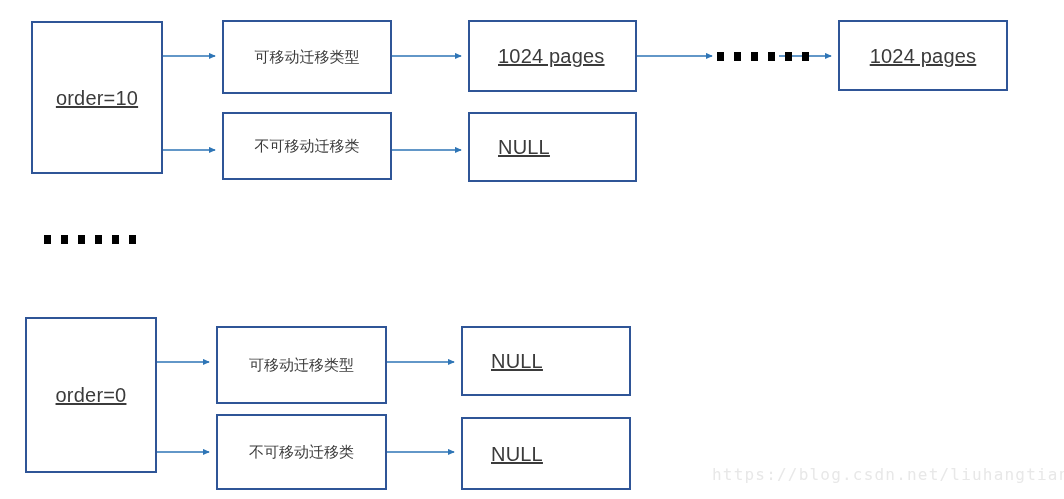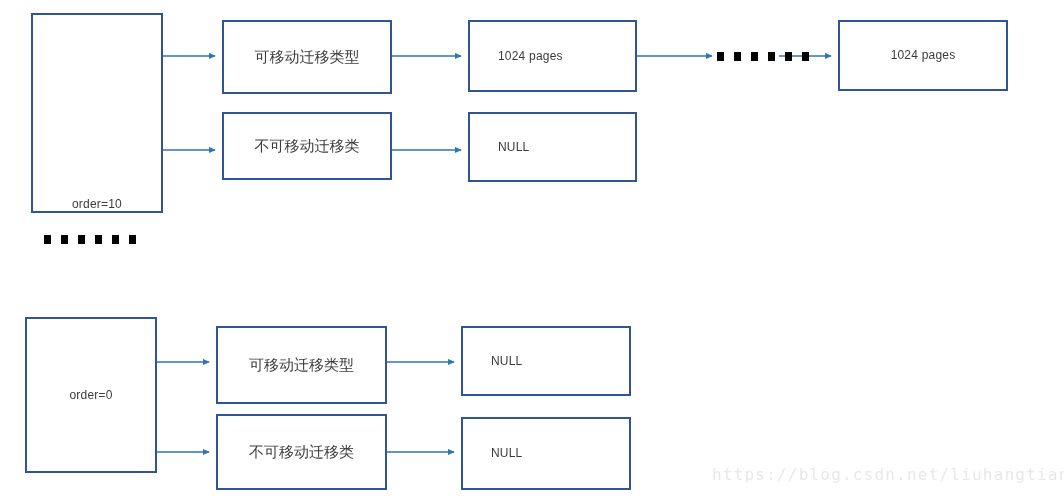--- a/index.html
+++ b/index.html
@@ -35,22 +35,23 @@
     white-space: nowrap;
   }
   .node .label {
     display: block;
     width: 100%;
     text-align: center;
   }
   
   .node.latin .label {
     font-family: "Liberation Sans", "DejaVu Sans", sans-serif;
-    font-size: 12px;
+    font-size: 20px;
     letter-spacing: 0.2px;
+    text-decoration: underline;
   }
   .node.cjk .label {
     font-family: "DejaVu Sans", "Liberation Sans", sans-serif;
     font-size: 15px;
   }
   
   .align-left  .label { text-align: left; padding-left: 28px; }
   .align-cen   .label { text-align: center; }
 
   .svg-layer {
@@ -108,21 +109,21 @@
     <line x1="392" y1="150" x2="461" y2="150" stroke="#2e75b6" stroke-width="1.6" marker-end="url(#ah)"></line>
 
     <line x1="157" y1="362" x2="209" y2="362" stroke="#2e75b6" stroke-width="1.6" marker-end="url(#ah)"></line>
     <line x1="157" y1="452" x2="209" y2="452" stroke="#2e75b6" stroke-width="1.6" marker-end="url(#ah)"></line>
 
     <line x1="387" y1="362" x2="454" y2="362" stroke="#2e75b6" stroke-width="1.6" marker-end="url(#ah)"></line>
 
     <line x1="387" y1="452" x2="454" y2="452" stroke="#2e75b6" stroke-width="1.6" marker-end="url(#ah)"></line>
   </svg>
 
-  <div class="node latin align-cen" style="left:31px; top:13px; width:132px; height:200px;align-items:flex-end;">
+  <div class="node latin align-cen" style="left:31px; top:21px; width:132px; height:153px;">
     <span class="label">order=10</span>
   </div>
 
   <div class="node cjk align-cen" style="left:222px; top:20px; width:170px; height:74px;">
     <span class="label">可移动迁移类型</span>
   </div>
 
   <div class="node cjk align-cen" style="left:222px; top:112px; width:170px; height:68px;">
     <span class="label">不可移动迁移类</span>
   </div>

